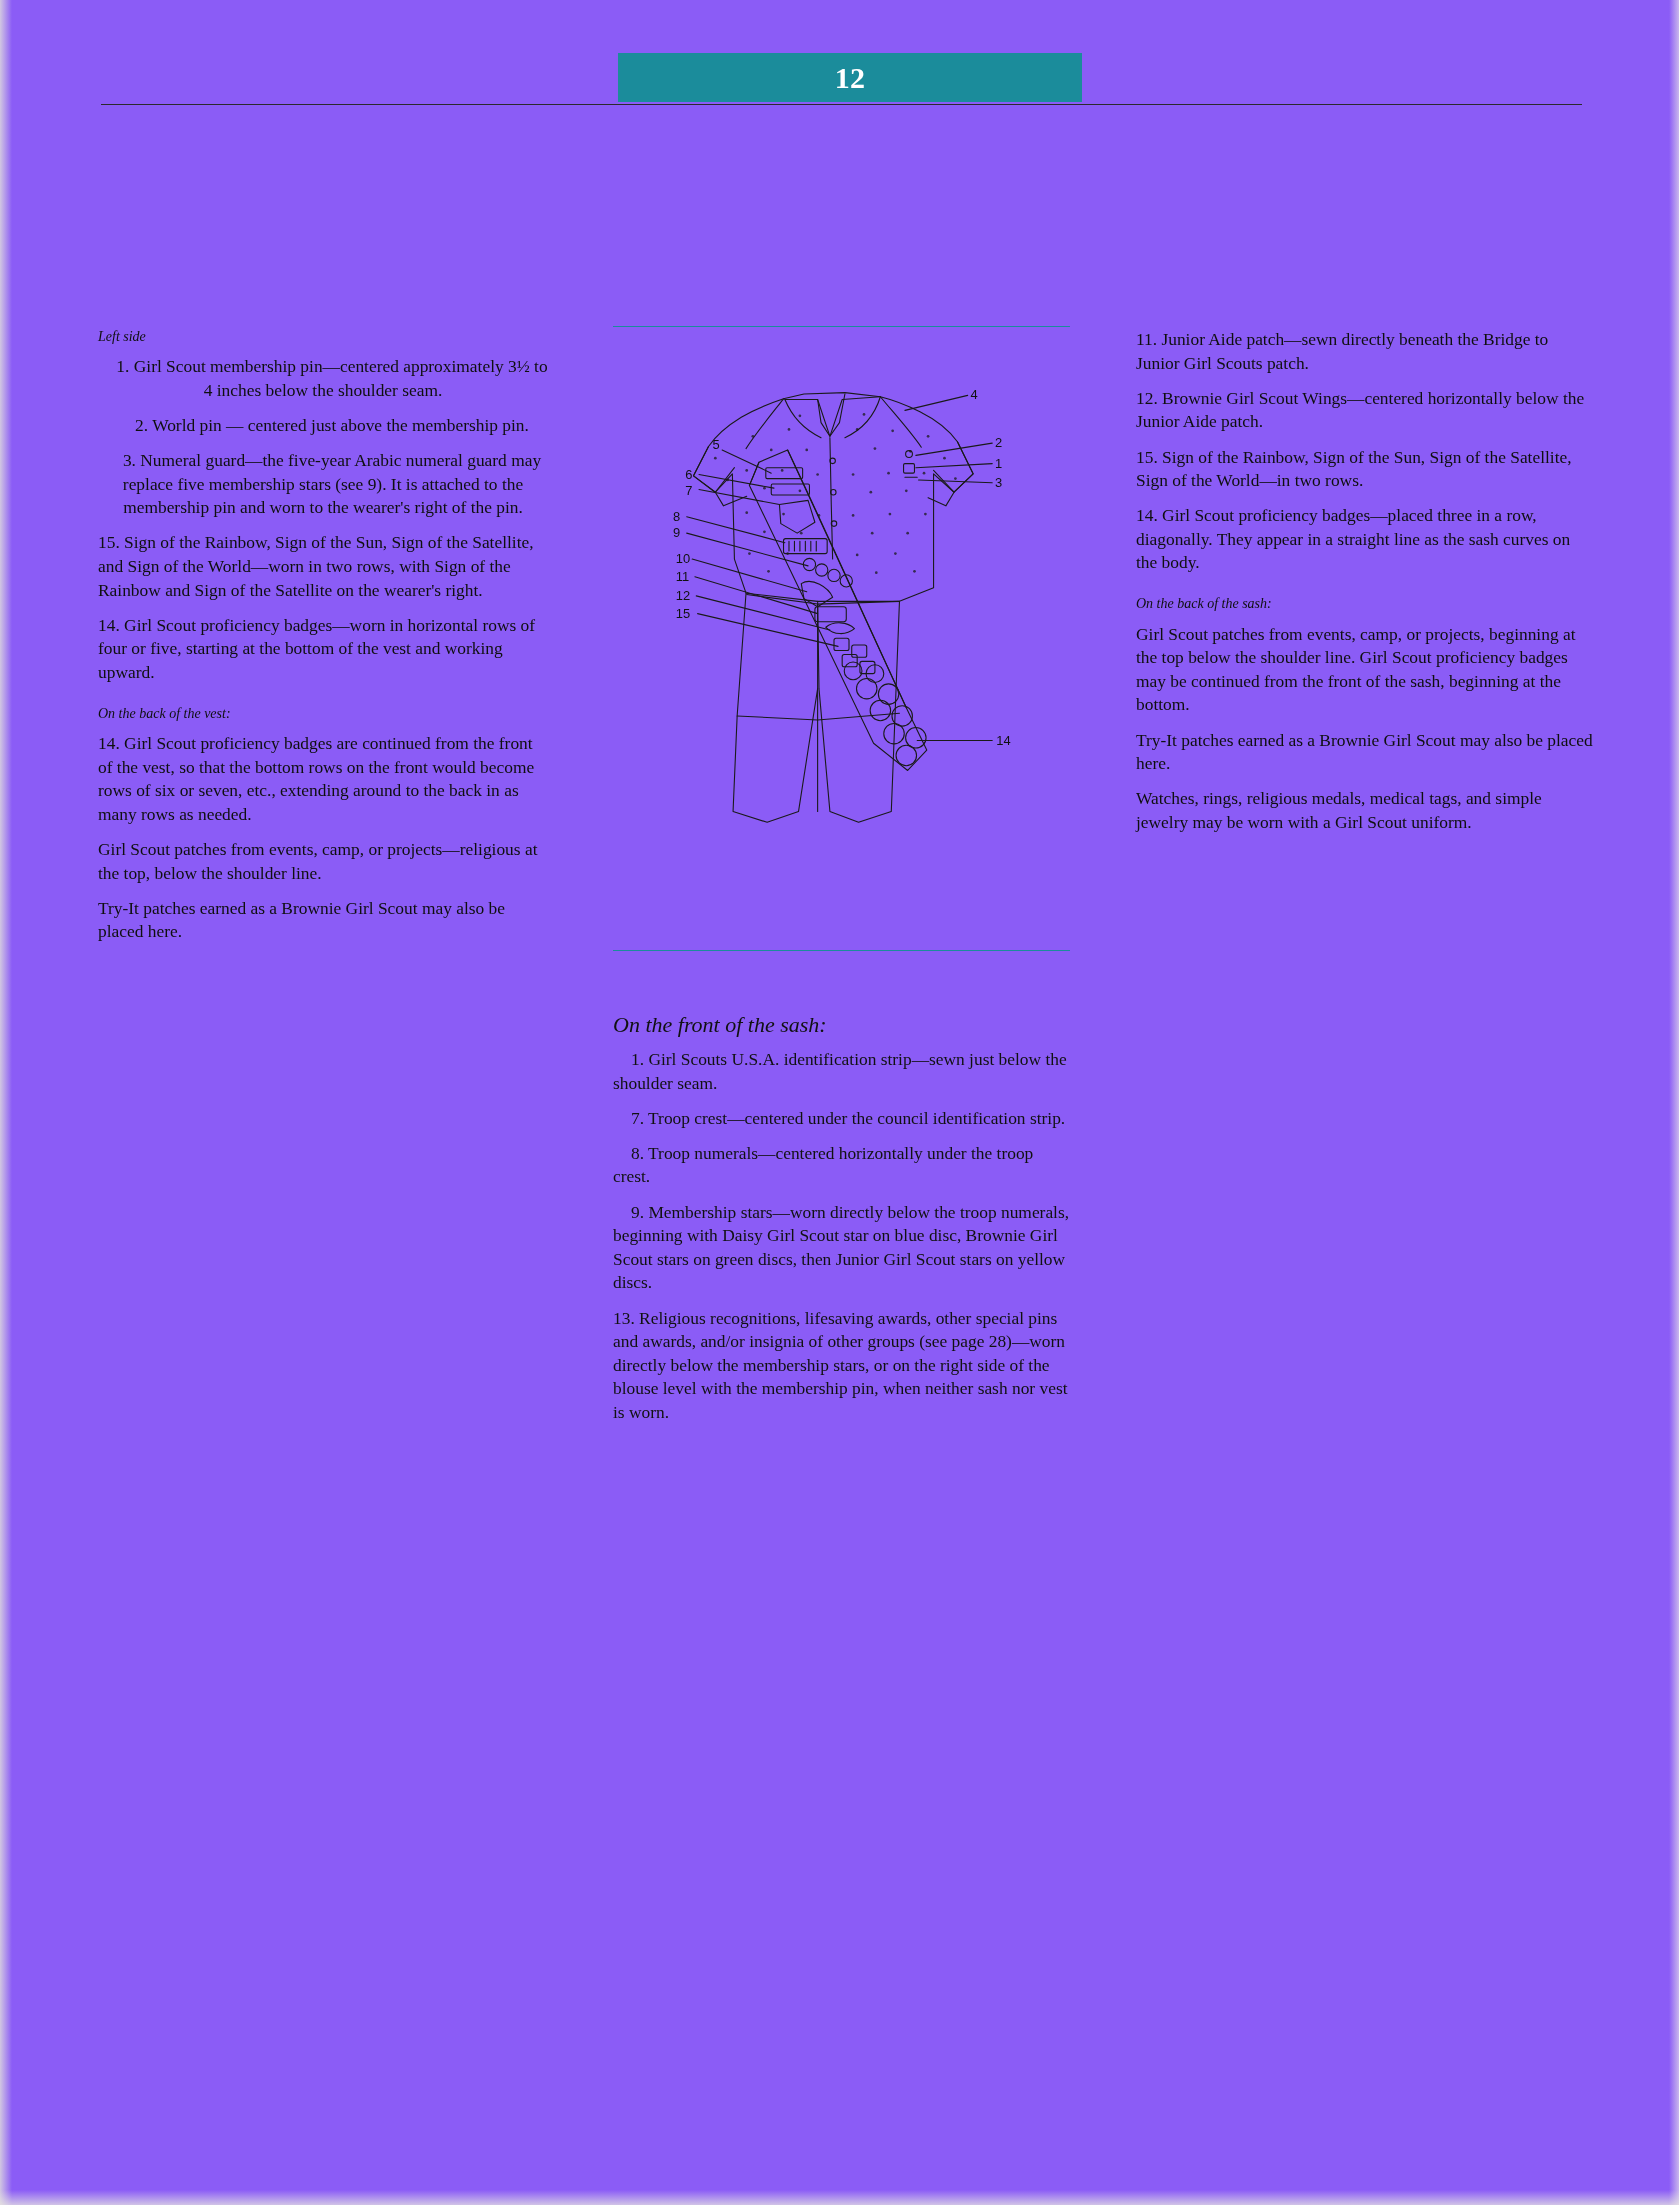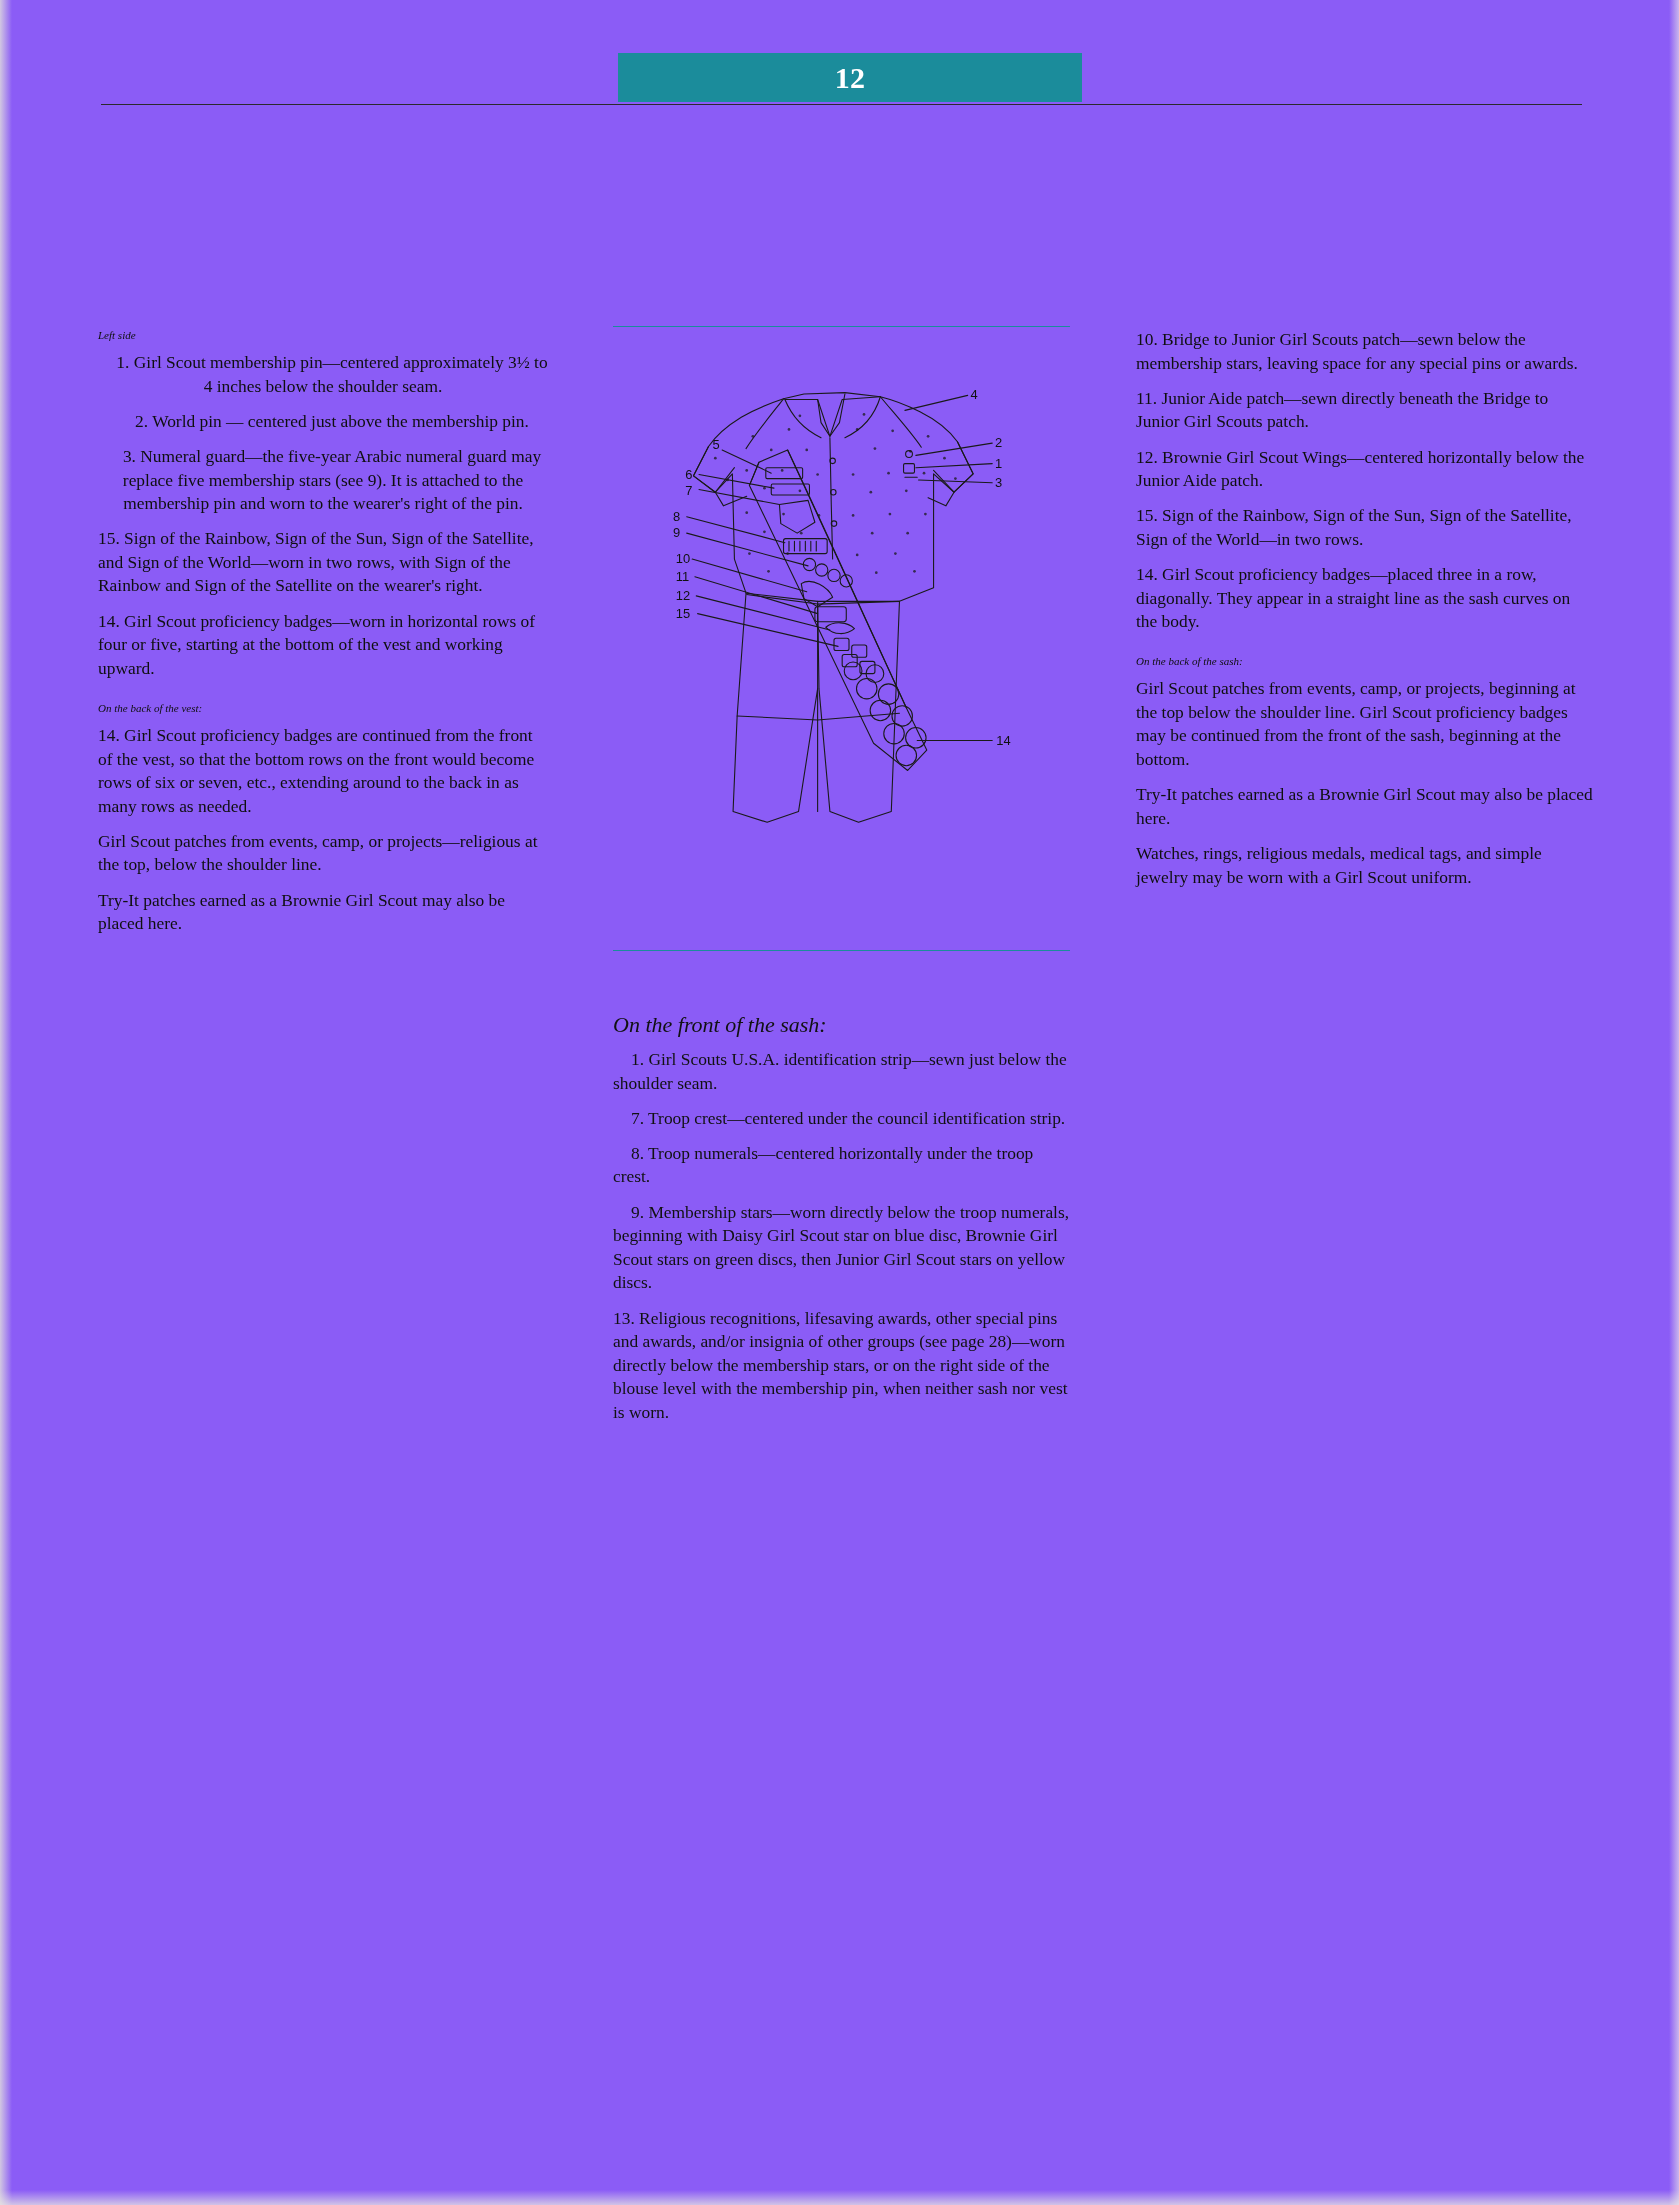--- a/index.html
+++ b/index.html
@@ -70,21 +70,21 @@
 
   .col p {
     margin: 0 0 11.6px 0;
   }
   .col p.indent {
     text-indent: 18px;
     text-align: center;
   }
   .col h4 {
     margin: 0 0 8.2px 0;
-    font-size: 11px;
+    font-size: 14px;
     font-weight: normal;
     font-style: italic;
   }
   .col h4.spaced-top {
     margin-top: 20.5px;
   }
 
   
   .fig-rule {
     position: absolute;
@@ -349,21 +349,20 @@
   <div class="col-mid-text">
     <h4>On the front of the sash:</h4>
     <p class="indent">1. Girl Scouts U.S.A. identification strip—sewn just below the shoulder seam.</p>
     <p class="indent">7. Troop crest—centered under the council identification strip.</p>
     <p class="indent">8. Troop numerals—centered horizontally under the troop crest.</p>
     <p class="indent">9. Membership stars—worn directly below the troop numerals, beginning with Daisy Girl Scout star on blue disc, Brownie Girl Scout stars on green discs, then Junior Girl Scout stars on yellow discs.</p>
     <p>13. Religious recognitions, lifesaving awards, other special pins and awards, and/or insignia of other groups (see page 28)—worn directly below the membership stars, or on the right side of the blouse level with the membership pin, when neither sash nor vest is worn.</p>
   </div>
 
   <div class="col col-right">
-    <p>10. Bridge to Junior Girl Scouts patch—sewn below the membership stars, leaving space for any special pins or awards.</p>
     <p>11. Junior Aide patch—sewn directly beneath the Bridge to Junior Girl Scouts patch.</p>
     <p>12. Brownie Girl Scout Wings—centered horizontally below the Junior Aide patch.</p>
     <p>15. Sign of the Rainbow, Sign of the Sun, Sign of the Satellite, Sign of the World—in two rows.</p>
     <p>14. Girl Scout proficiency badges—placed three in a row, diagonally. They appear in a straight line as the sash curves on the body.</p>
 
     <h4 class="spaced-top">On the back of the sash:</h4>
     <p>Girl Scout patches from events, camp, or projects, beginning at the top below the shoulder line. Girl Scout proficiency badges may be continued from the front of the sash, beginning at the bottom.</p>
     <p>Try-It patches earned as a Brownie Girl Scout may also be placed here.</p>
     <p>Watches, rings, religious medals, medical tags, and simple jewelry may be worn with a Girl Scout uniform.</p>
   </div>

